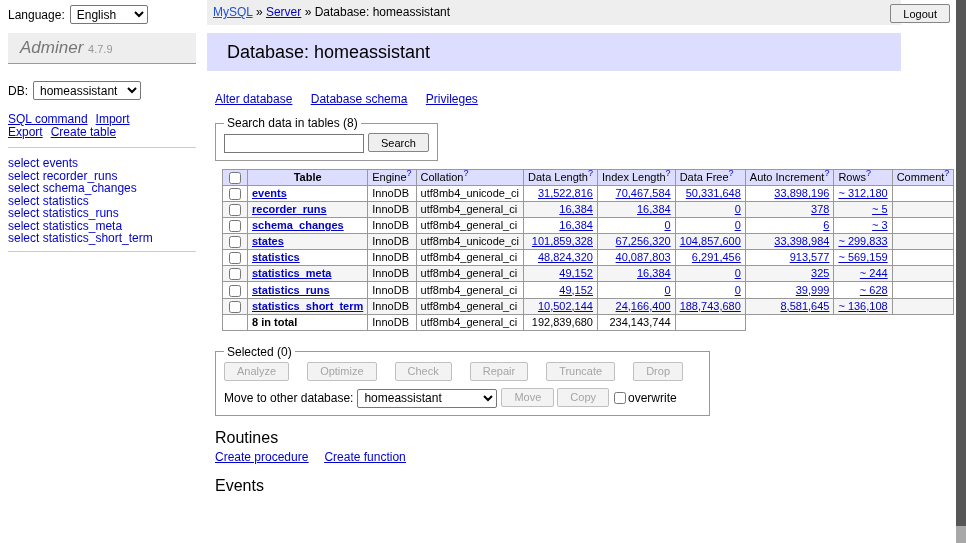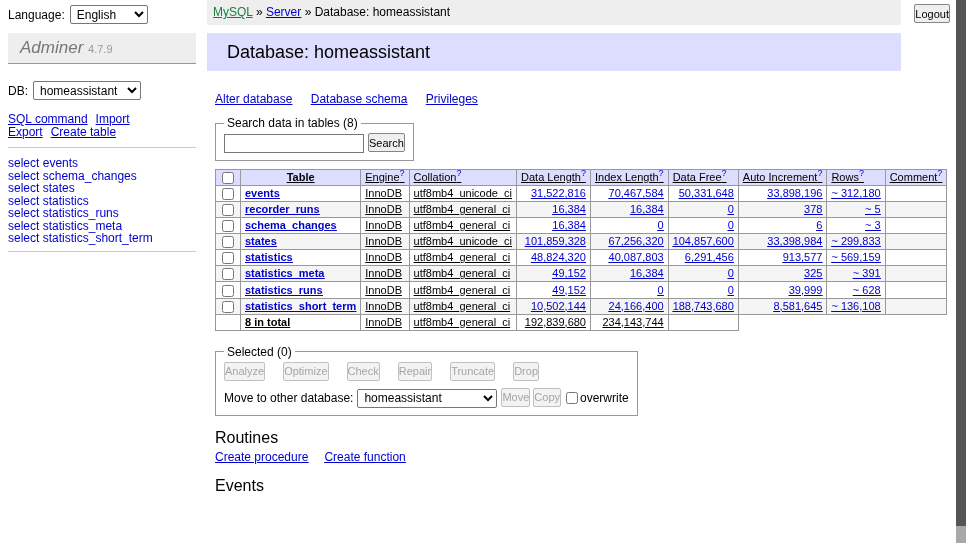--- a/index.html
+++ b/index.html
@@ -3,25 +3,25 @@
 <meta charset="utf-8">
 <style>
   * { box-sizing: border-box; }
   html, body { margin: 0; padding: 0; }
   body {
     width: 966px; height: 543px; position: relative; overflow: hidden;
     background: #fff; color: #000;
     font-family: "Liberation Sans", sans-serif; font-size: 12px;
   }
   a { color: #0000cc; text-decoration: underline; cursor: pointer; }
-  a.visited { color: #15803d; }
+  a.visited { color: #1d4ed8; }
   button {
     font-family: "Liberation Sans", sans-serif; font-size: 11px;
     background: #efefef; color: #000; border: 1px solid #858585; border-radius: 2px;
-    padding: 1px 0; height: 19px; line-height: 14px;
+    padding: 1px 12px; height: 19px; line-height: 14px;
   }
   button:disabled { color: #a5a5a5; border-color: #c0c0c0; background: #f3f3f3; }
   select {
     font-family: "Liberation Sans", sans-serif; font-size: 12px; height: 19px;
     border: 1px solid #777; background: #fff; border-radius: 2px; padding: 0 2px;
   }
   input[type=text] { border: 1px solid #777; height: 19px; font-size: 12px; padding: 1px 3px; font-family: inherit; }
   input[type=checkbox] { margin: 0 2px; width: 12px; height: 12px; vertical-align: middle; }
 
   
@@ -59,21 +59,21 @@
   }
   #content .inner { padding-left: 8px; }
   #db-actions { margin: 21px 0 0; }
   #db-actions a { margin-right: 15px; }
   h3 { font-weight: normal; font-size: 16px; margin: 12px 0 0; line-height: 19px; }
 
   fieldset { display: inline-block; border: 1px solid #999; margin: 10px 0 0; padding: 3px 8px 7px; }
   legend { font-size: 12px; padding: 0 3px; }
   #search-fieldset input[type=text] { width: 140px; vertical-align: middle; margin-right: 4px; }
 
-  table { border-collapse: collapse; margin: 8px 0 0; font-size: 11px; text-decoration: underline; }
+  table { border-collapse: collapse; margin: 8px 7px 0; font-size: 11px; }
   td, th { border: 1px solid #999; padding: 1px 4px; line-height: 13px; white-space: nowrap; vertical-align: middle; }
   thead td { background: #ddddff; }
   thead td.col-table { font-weight: bold; text-align: center; min-width: 112px; }
   sup { font-size: 9px; line-height: 0; }
   sup a { text-decoration: none; }
   tbody tr:nth-child(even) td { background: #f5f5f5; }
   td.num, td.numb { text-align: right; }
   a.tablename { font-weight: bold; }
   td.check { text-align: center; width: 20px; }
   td.col-comment { min-width: 52px; }
@@ -123,22 +123,22 @@
   <div id="menu-links">
     <div>
       <a>SQL command</a><a>Import</a>
     </div>
     <div>
       <a>Export</a><a>Create table</a>
     </div>
   </div>
   <ul id="tables-list">
       <li><a>select</a> <a>events</a></li>
+      <li><a>select</a> <a>recorder_runs</a></li>
       <li><a>select</a> <a>schema_changes</a></li>
-      <li><a>select</a> <a>states</a></li>
       <li><a>select</a> <a>statistics</a></li>
       <li><a>select</a> <a>statistics_runs</a></li>
       <li><a>select</a> <a>statistics_meta</a></li>
       <li><a>select</a> <a>statistics_short_term</a></li>
     </ul>
 </div>
 
 <div id="content">
   <h2>Database: homeassistant</h2>
   <div class="inner">
@@ -231,21 +231,21 @@
           </tr>
           <tr>
             <td class="check"><input type="checkbox" style=""></td>
             <td><a class="tablename">statistics_meta</a></td>
             <td>InnoDB</td>
             <td>utf8mb4_general_ci</td>
             <td class="num"><a>49,152</a></td>
             <td class="num"><a>16,384</a></td>
             <td class="num"><a>0</a></td>
             <td class="num"><a>325</a></td>
-            <td class="num"><a>~ 391</a></td>
+            <td class="num"><a>~ 244</a></td>
             <td class="col-comment"></td>
           </tr>
           <tr>
             <td class="check"><input type="checkbox" style=""></td>
             <td><a class="tablename">statistics_runs</a></td>
             <td>InnoDB</td>
             <td>utf8mb4_general_ci</td>
             <td class="num"><a>49,152</a></td>
             <td class="num"><a>0</a></td>
             <td class="num"><a>0</a></td>

